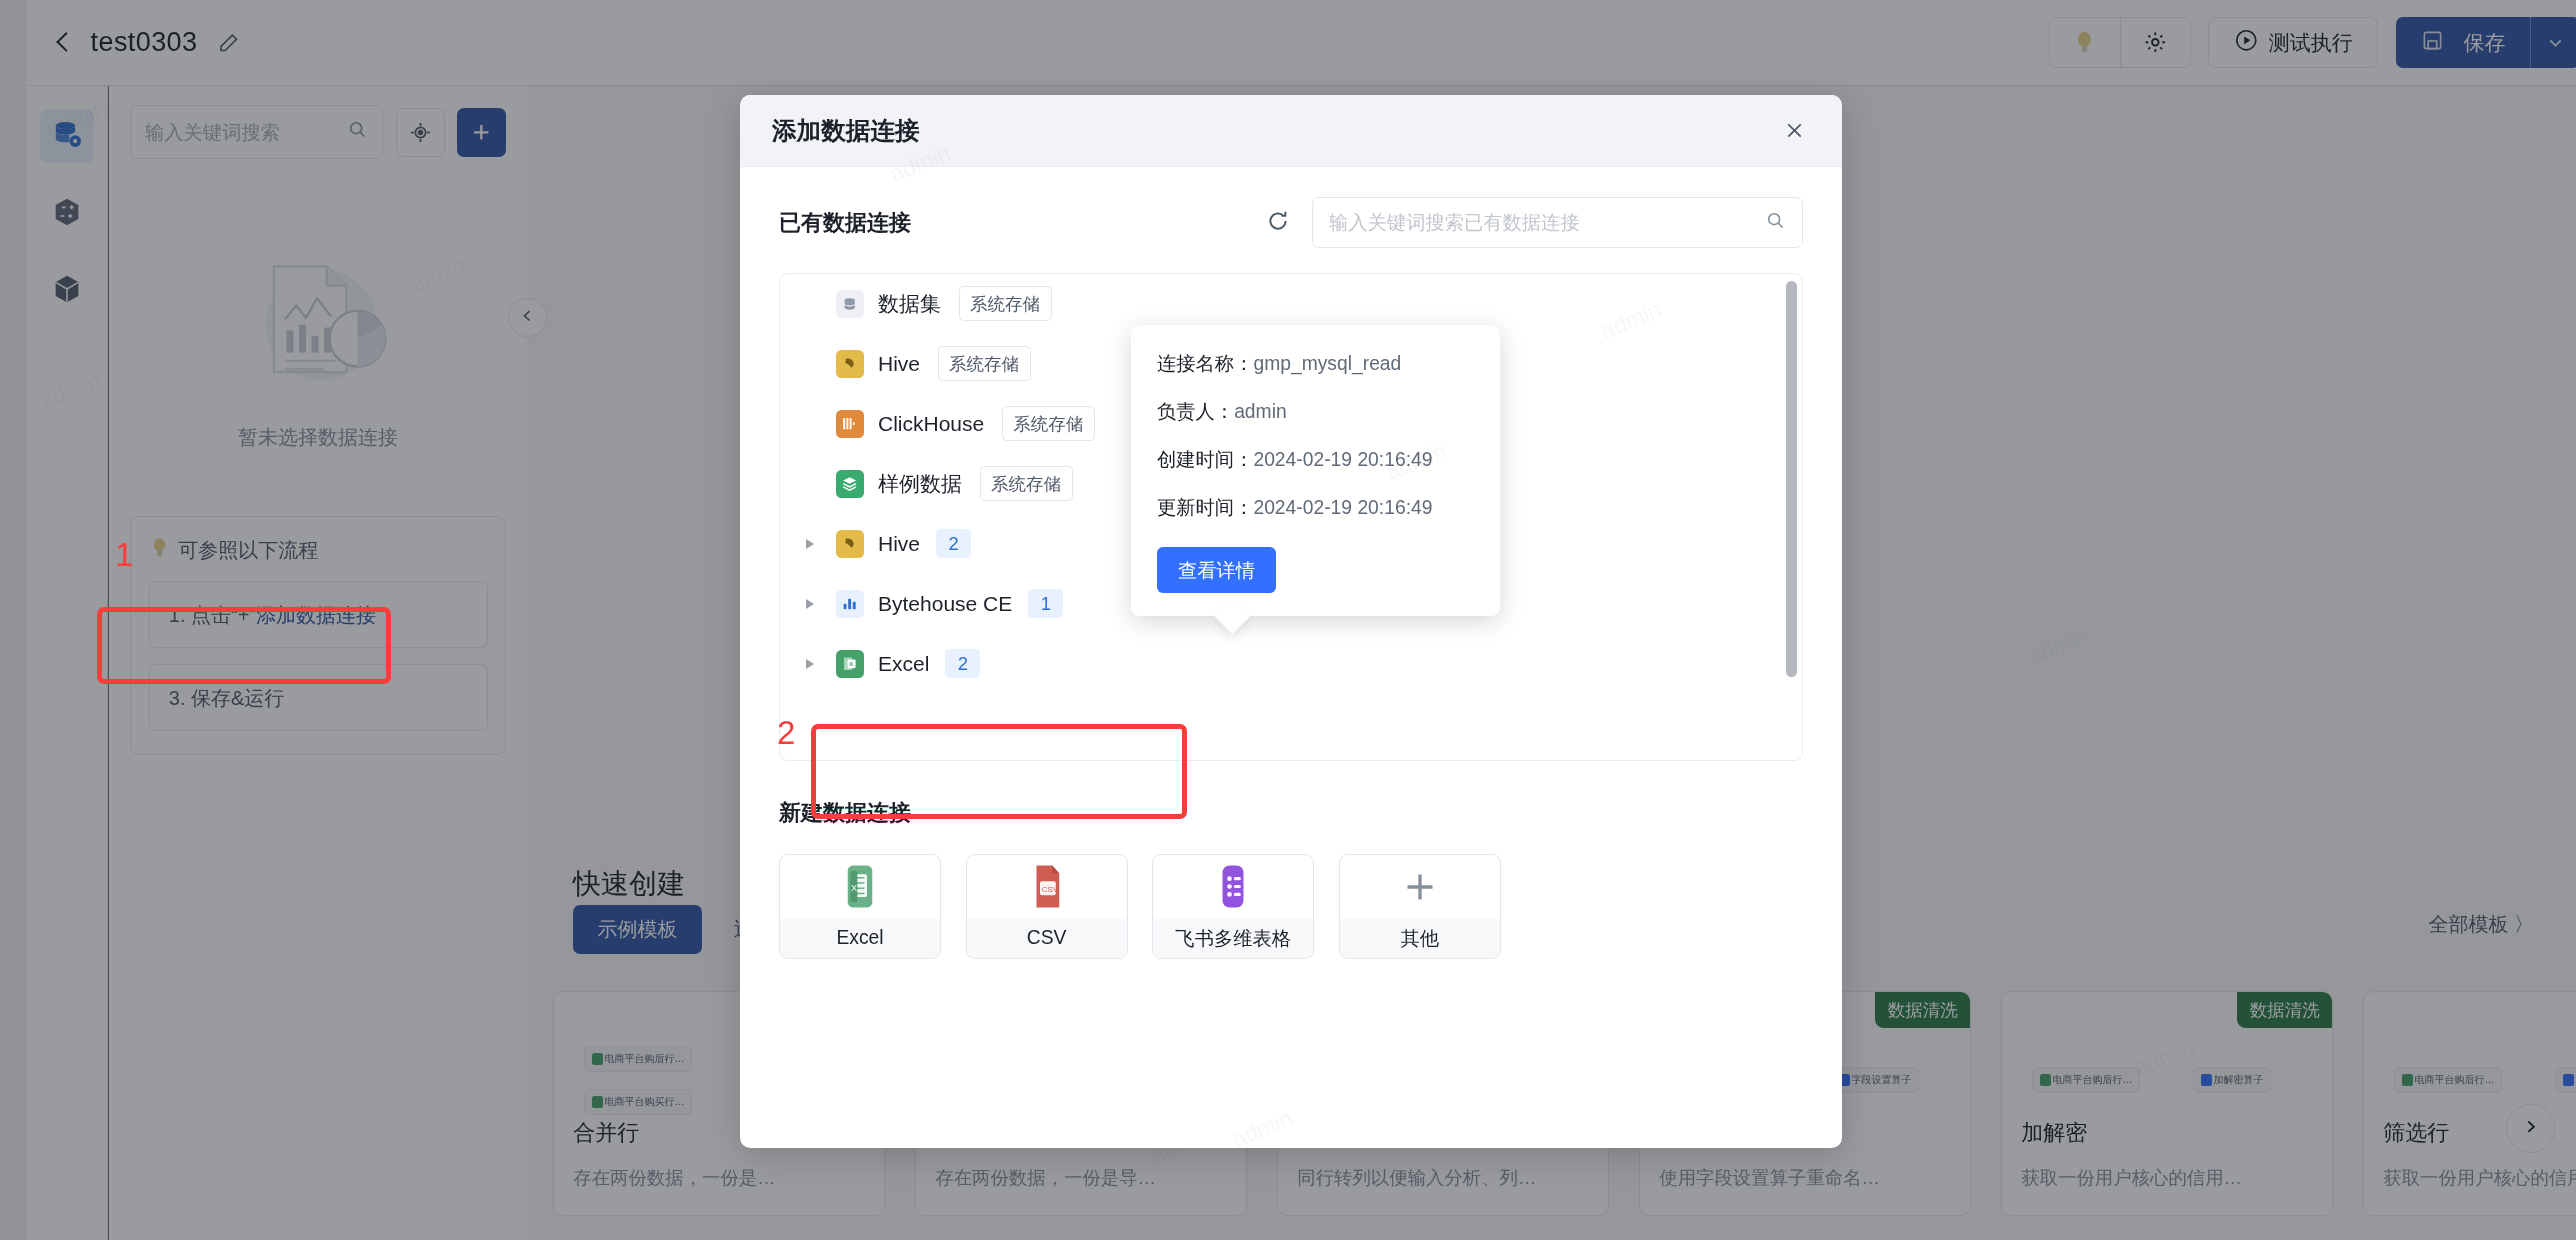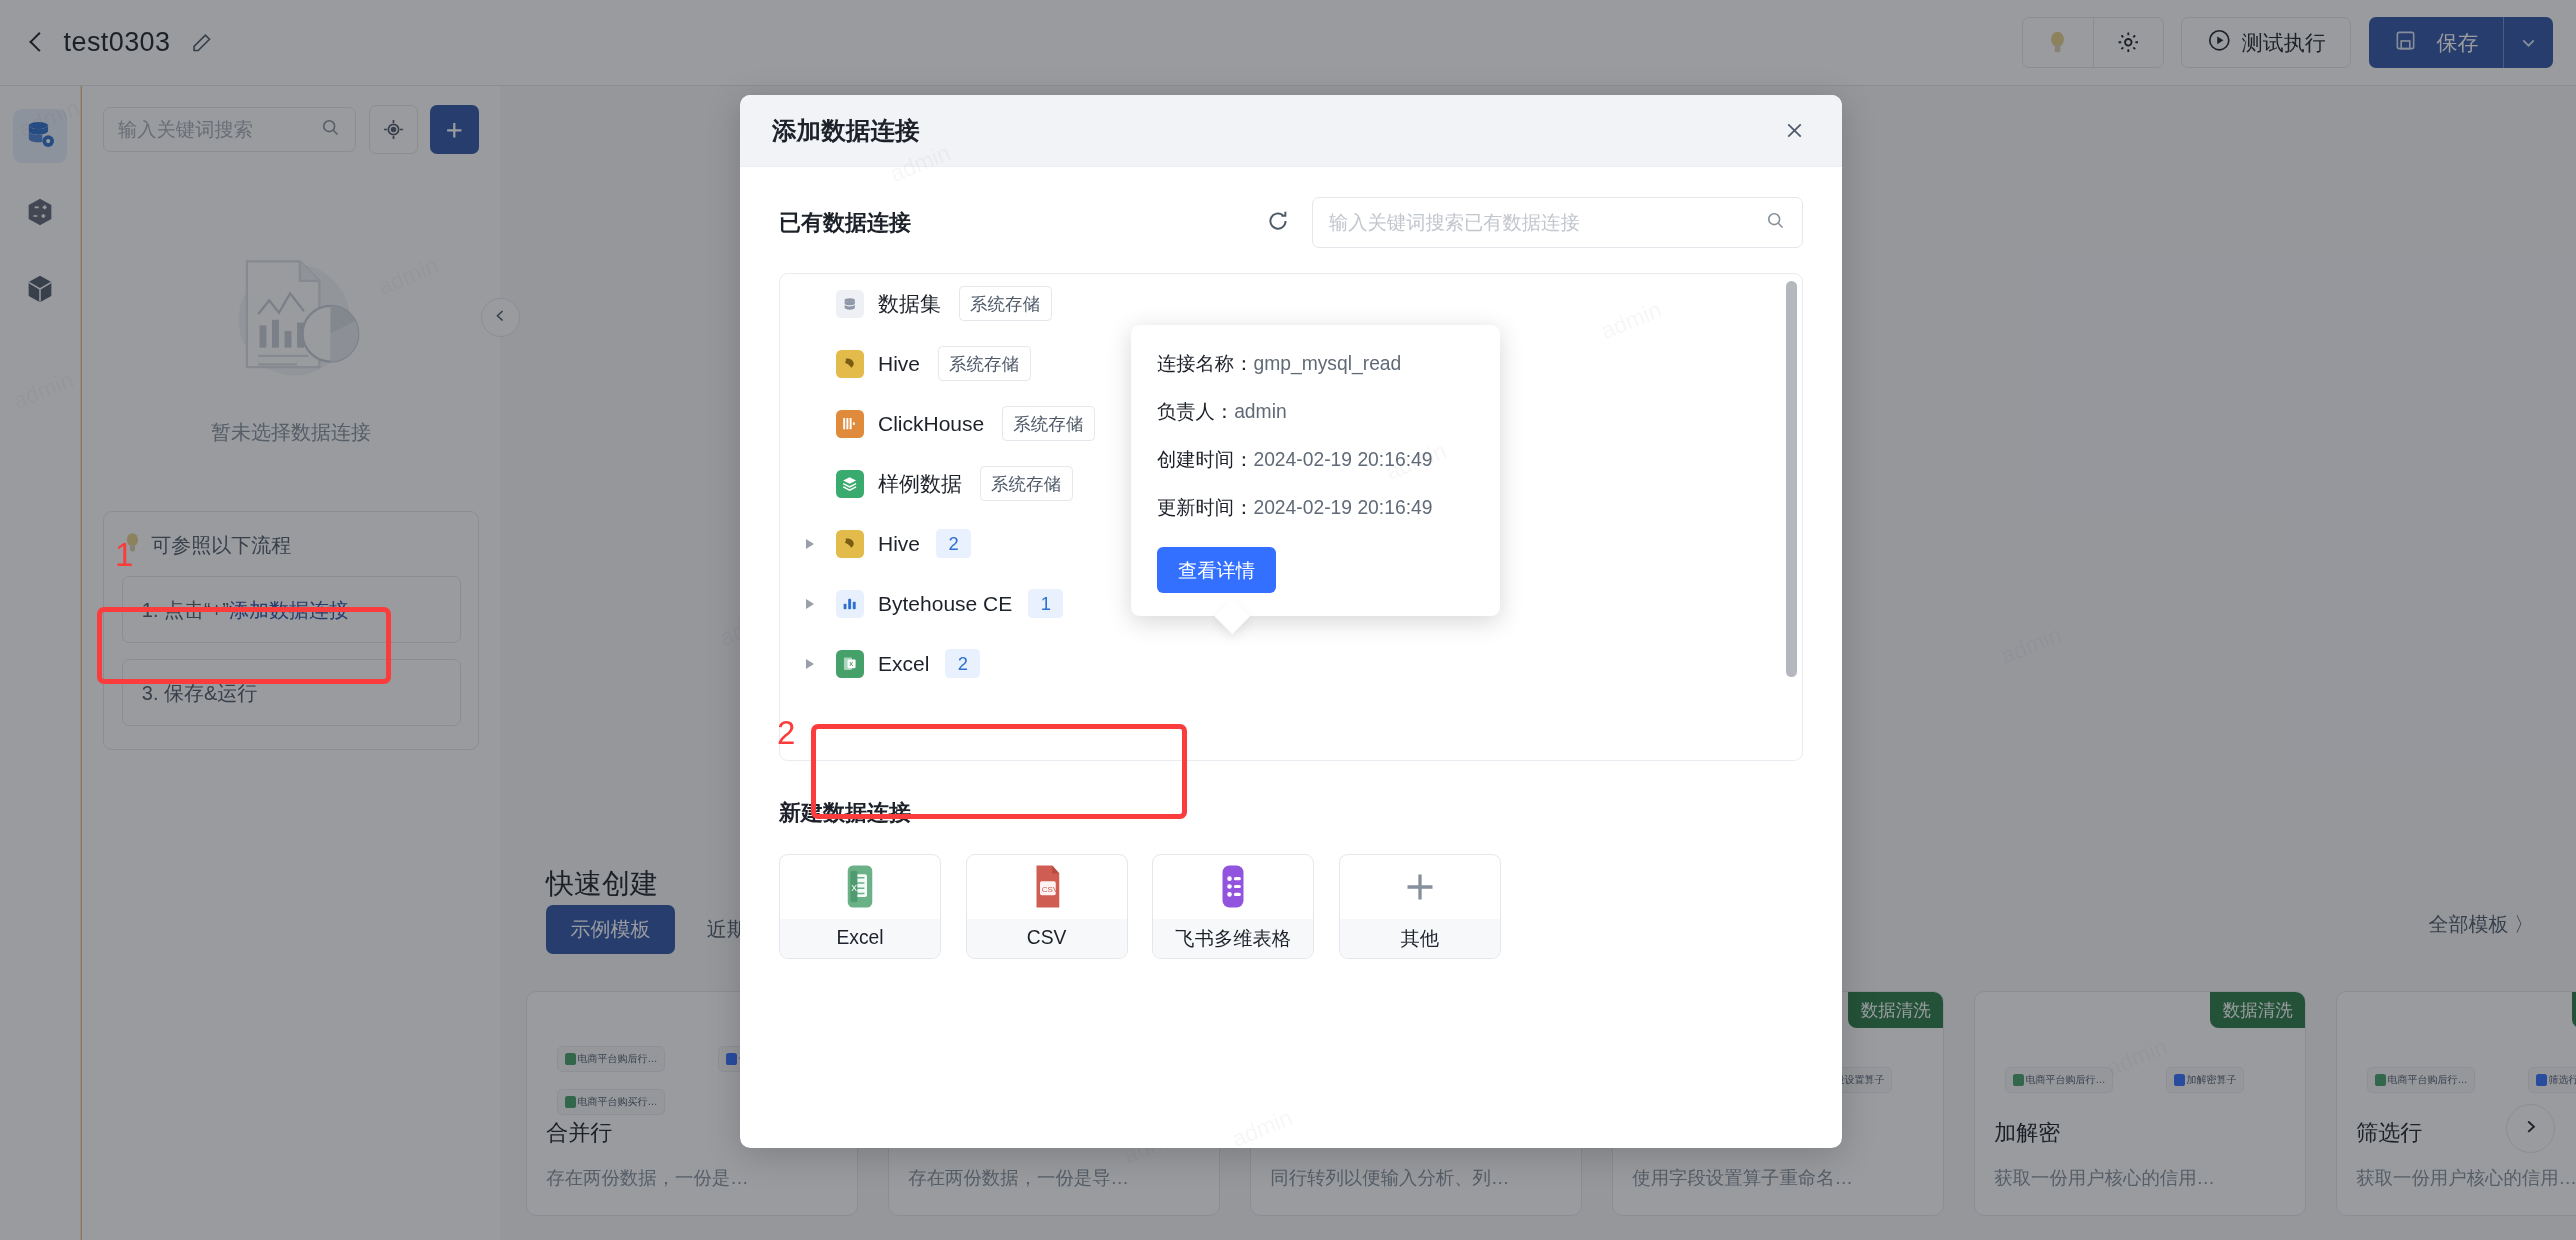--- a/index.html
+++ b/index.html
@@ -4,21 +4,21 @@
 <style>
   * { box-sizing: border-box; margin: 0; padding: 0; }
   html, body {
     width: 2576px; height: 1241px;
     font-family: "Liberation Sans", "DejaVu Sans", sans-serif;
     overflow: hidden; background: #f2f3f5;
   }
   #root { position: relative; width: 2576px; height: 1241px; }
 
   
-  .app { position: absolute; inset: 0; background: #fdba74; }
+  .app { position: absolute; inset: 0; background: #737373; margin-left: 27px; }
 
   .topbar {
     position: absolute; left: 0; top: 0; width: 2576px; height: 86px;
     background: #ffffff; border-bottom: 0.9px solid #e5e6eb;
     display: flex; align-items: center;
   }
   .back-chev {
     width: 23px; height: 23px; margin-left: 24.6px; margin-right: 16px;
     position: relative; cursor: pointer;
   }
@@ -66,21 +66,21 @@
   }
   .rail-item.active { background: #eaf1fb; }
 
   
   .lpanel {
     position: absolute; left: 82px; top: 86px; width: 419px; bottom: 0;
     background: #fff; border-right: 0.9px solid #e5e6eb; padding: 19.3px 21px;
   }
   .lp-search-row { display: flex; align-items: center; gap: 12.3px; }
   .lp-search {
-    flex: 1; height: 45px; border: 0.9px solid #e5e6eb; border-radius: 7px;
+    flex: 1; height: 54px; border: 0.9px solid #e5e6eb; border-radius: 7px;
     display: flex; align-items: center; padding: 0 14px; color: #a9aeb8; font-size: 19.3px;
   }
   .lp-search .sico { margin-left: auto; }
   .lp-sq {
     width: 49px; height: 49px; border: 0.9px solid #e5e6eb; border-radius: 7px;
     display: flex; align-items: center; justify-content: center; cursor: pointer;
   }
   .lp-add {
     width: 49px; height: 49px; border-radius: 7px; background: #2f54a8;
     display: flex; align-items: center; justify-content: center; cursor: pointer;

